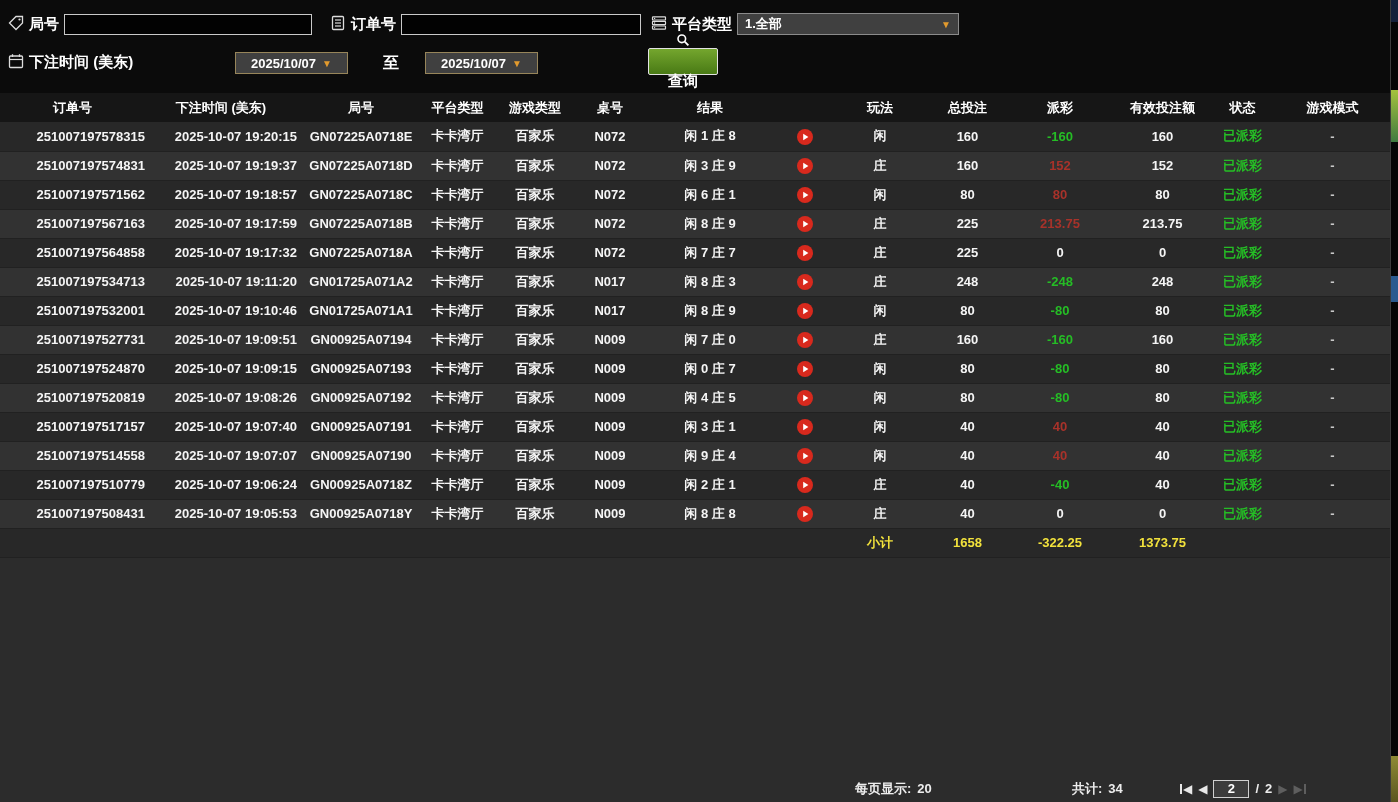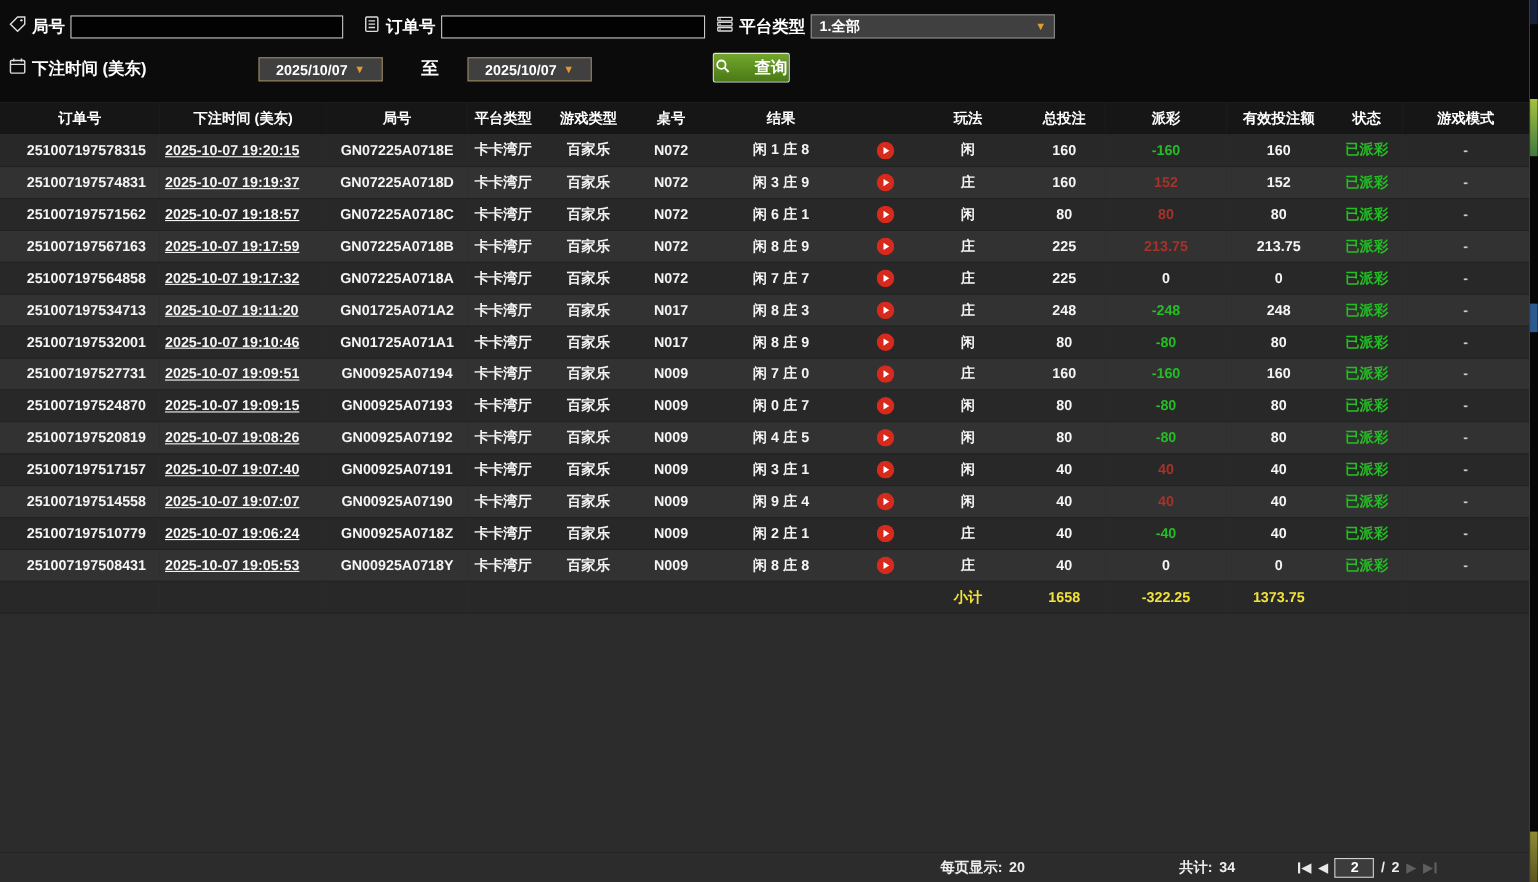--- a/index.html
+++ b/index.html
@@ -41,33 +41,33 @@
   .sel .arrow { color:var(--accent-amber,#e29a2e); font-size:10px; margin-left:auto; padding-left:8px; }
   #platform-select { width:222px; }
   .date-sel { position:absolute; top:52px; width:113px; justify-content:center; border-color:#97855a; }
   .date-sel .arrow { margin-left:6px; padding-left:0; }
   #date-from { left:235px; }
   #date-to   { left:425px; }
   .to-label { position:absolute; left:383px; top:52px; font-weight:bold; font-size:16px; line-height:22px; }
   .query-btn { position:absolute; left:648px; top:48px; width:70px; height:27px;
     display:flex; align-items:center; justify-content:center; gap:22px;
     background:linear-gradient(#74a62e,#497a15); border:1px solid #e2e2e2; border-radius:2px;
-    color:#fff; font-weight:bold; font-size:15px; cursor:pointer; font-family:inherit; }
+    color:#fff; font-weight:bold; font-size:15px; cursor:pointer; font-family:inherit;flex-direction:column; }
 
   
   .table-area { position:absolute; top:93px; left:0; right:0; bottom:27px; background:#2c2c2c; overflow:hidden; }
   table { border-collapse:collapse; table-layout:fixed; width:100%; }
   th { height:29px; font-size:13px; font-weight:bold; color:#fff; background:#161616; white-space:nowrap; }
   td { height:29px; font-size:13px; font-weight:bold; color:#f5f5f5; text-align:center;
     overflow:hidden; white-space:nowrap; }
   tbody tr { border-bottom:1px solid rgba(0,0,0,.25); }
   tr.odd  { background:#282828; }
   tr.even { background:#323232; }
-  .c-order { text-align:center; padding-left:12px; }
-  .c-time  { text-align:left; padding-left:5px;text-decoration:underline; }
+  .c-order { text-align:right; padding-left:12px; }
+  .c-time  { text-align:right; padding-left:5px; }
   .c-mode  { color:#c9c9c9; }
   .c-payout.neg { color:var(--negative-green,#25bd25); }
   .c-payout.pos { color:var(--positive-red,#a8322a); }
   .c-payout.zero { color:#f5f5f5; }
   .c-status { color:var(--status-green,#25bd25); }
   .play-icon { display:inline-block; width:16px; height:16px; vertical-align:middle; cursor:pointer; }
   tr.summary { background:#282828; border-top:1px solid #6e6e6e; }
   tr.summary td { color:var(--summary-yellow,#f2e23c); }
   tr.total { border-bottom:1px solid #6e6e6e; }
 

